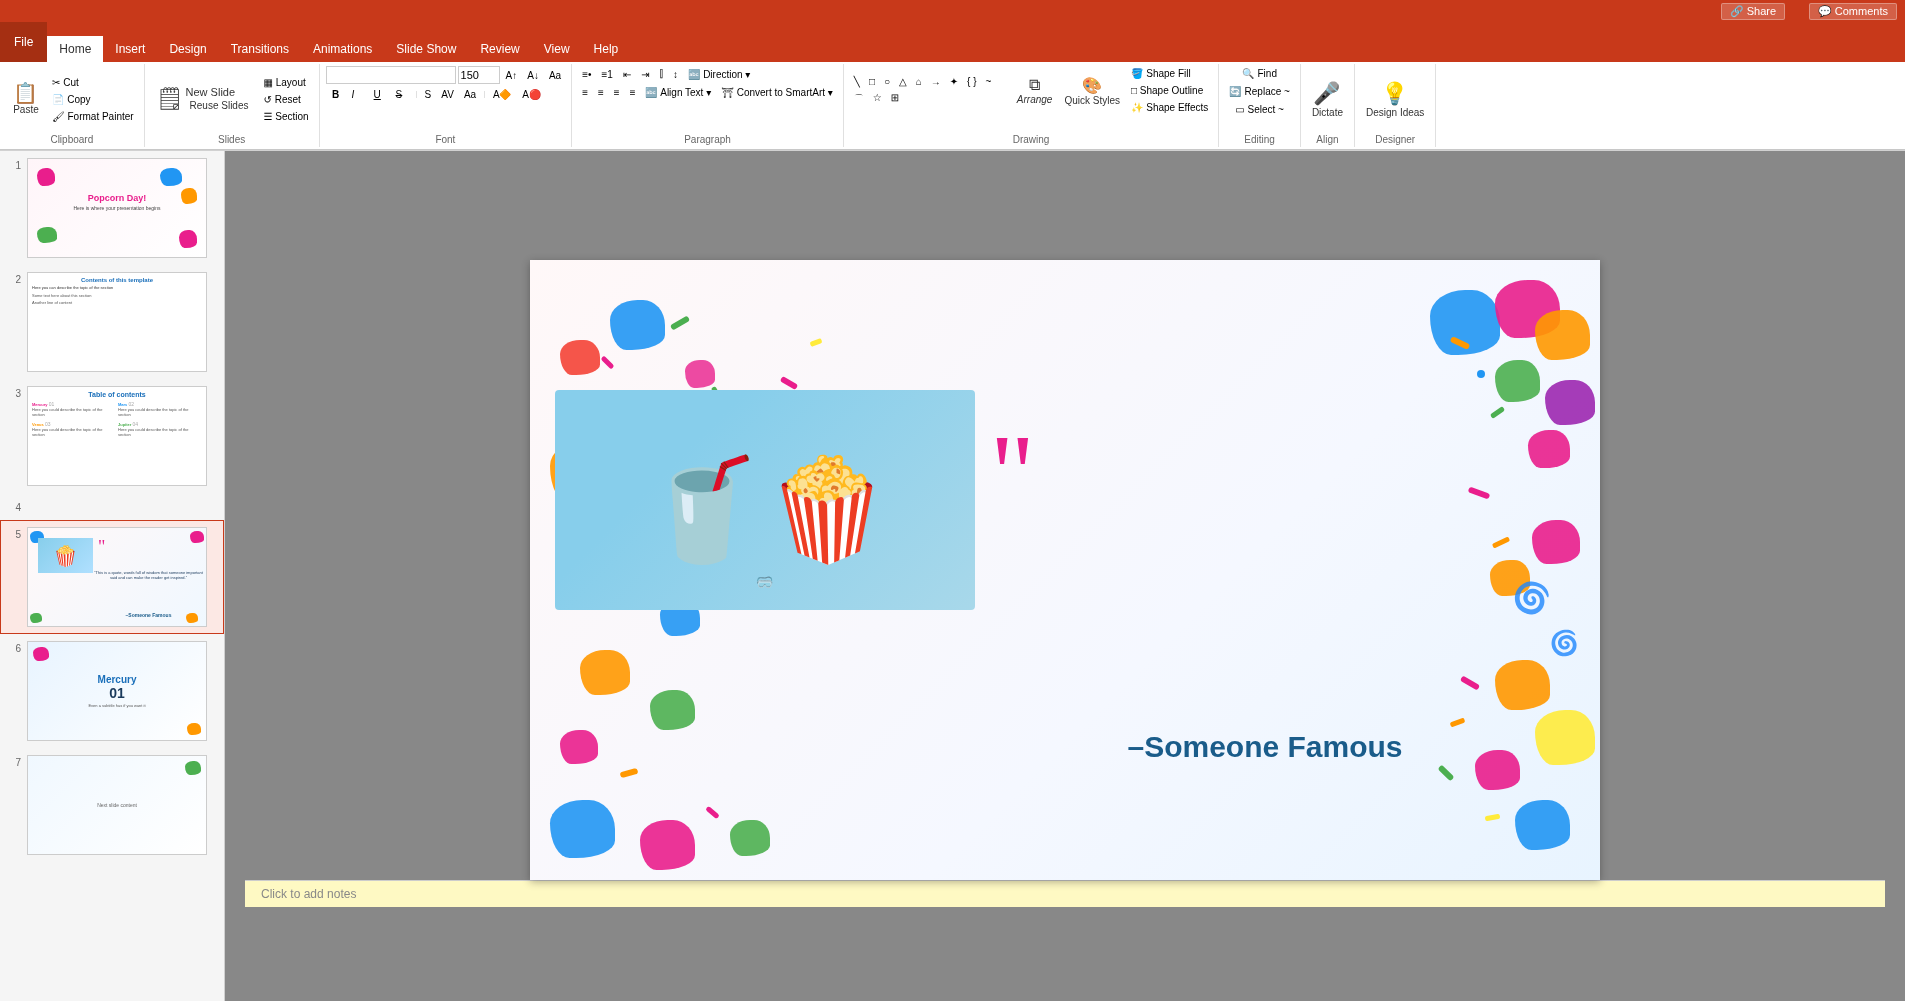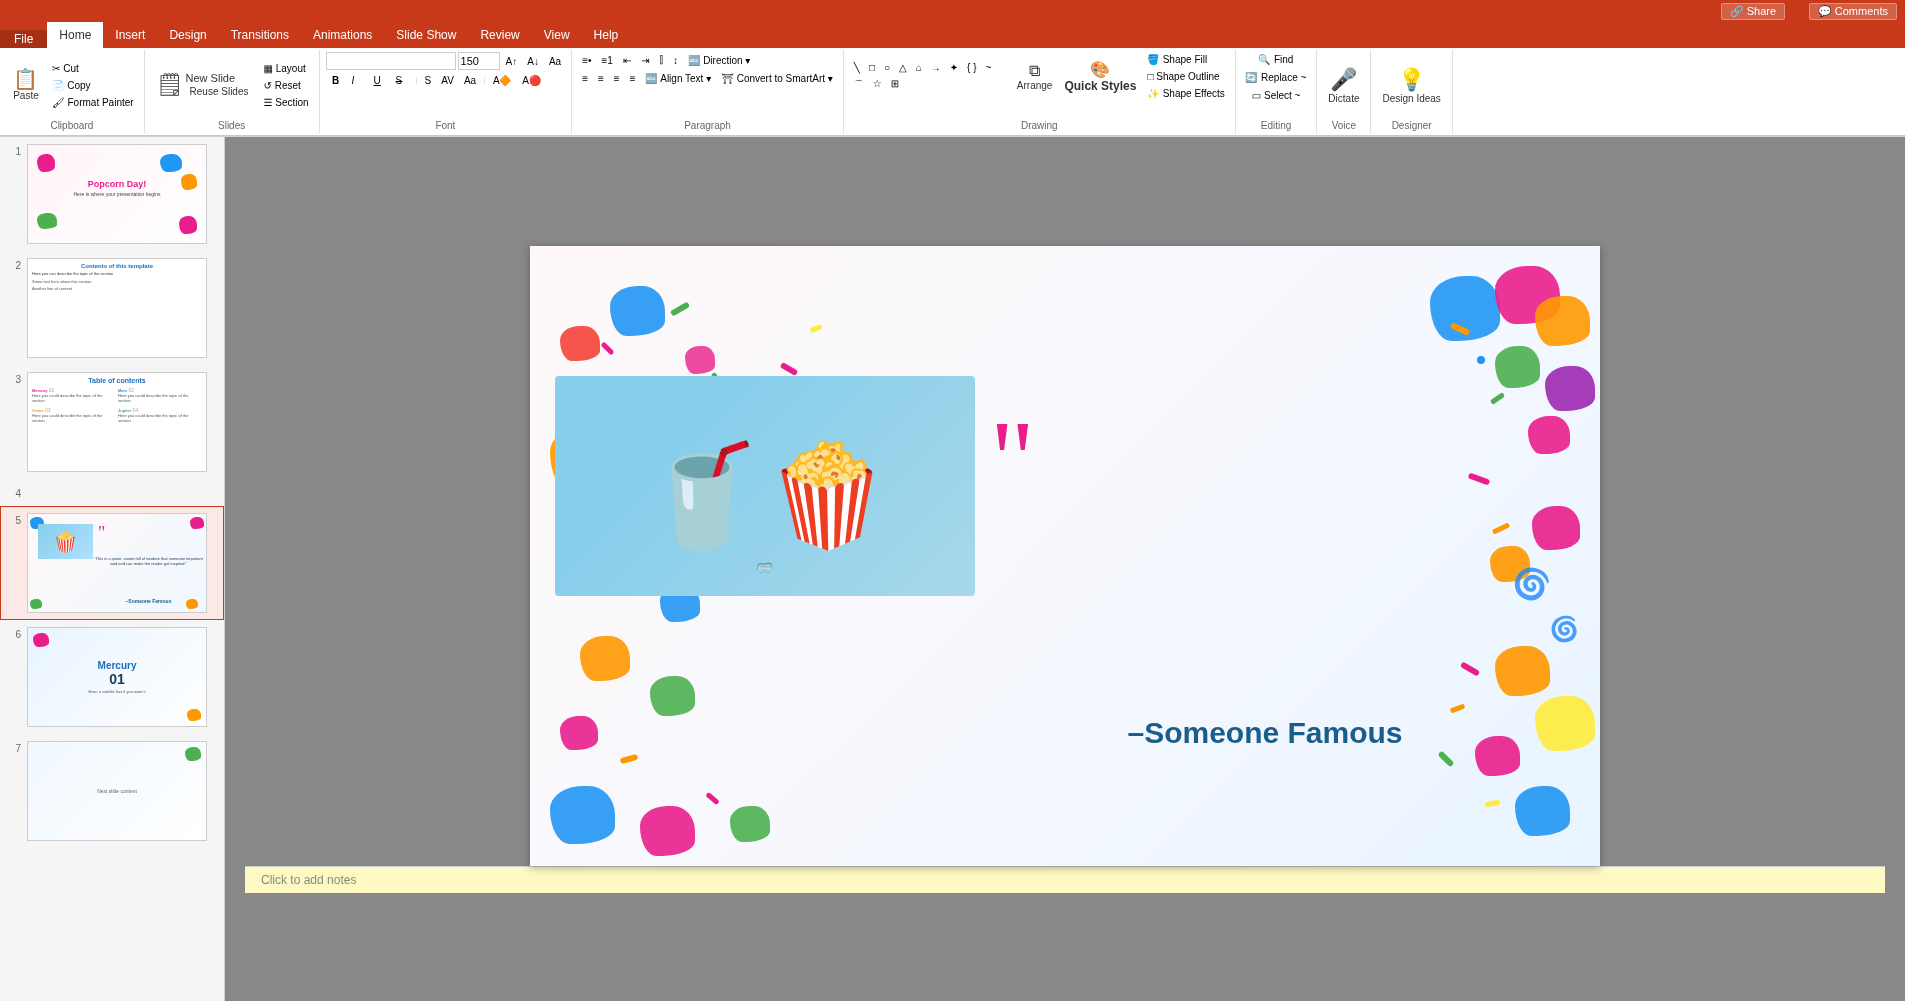--- a/index.html
+++ b/index.html
@@ -59,21 +59,21 @@
 
     
     .flex-col { display: flex; flex-direction: column; }
     .flex-row { display: flex; flex-direction: row; align-items: center; gap: 2px; }
     .small-btn { font-size: 10px; padding: 1px 3px; cursor: pointer; border: 1px solid transparent; border-radius: 2px; }
 
     
     .app-top { height: 22px; background: #c8391a; display: flex; align-items: center; justify-content: flex-end; padding-right: 8px; gap: 24px; }
     .app-top-btn { color: white; font-size: 11px; cursor: pointer; background: rgba(255,255,255,0.2); padding: 1px 8px; border-radius: 2px; border: 1px solid rgba(255,255,255,0.3); }
 
-    .file-tab { background: #a52f12; color: white; padding: 4px 14px; font-size: 12px; cursor: pointer; display: flex; align-items: center; height: 18px; }
+    .file-tab { background: #a52f12; color: white; padding: 4px 14px; font-size: 12px; cursor: pointer; display: flex; align-items: center; height: 40px; }
   </style>
 </head>
 <body>
 
 <div class="app-top">
   <div class="app-top-btn">🔗 <span>Share</span></div>
   <div class="app-top-btn">💬 <span>Comments</span></div>
 </div>
 
 <div class="ribbon">
@@ -186,25 +186,25 @@
             <div class="small-btn">→</div>
             <div class="small-btn">✦</div>
             <div class="small-btn">{ }</div>
             <div class="small-btn">~</div>
             <div class="small-btn">⌒</div>
             <div class="small-btn">☆</div>
             <div class="small-btn">⊞</div>
           </div>
           <div class="ribbon-btn">
             <div style="font-size:16px;">⧉</div>
-            <div style="font-size:10px;">Arrange</div>
+            <div style="font-size:10px;font-style:italic;">Arrange</div>
           </div>
           <div class="ribbon-btn">
             <div style="font-size:16px;">🎨</div>
-            <div style="font-size:12px;font-weight:bold;">Quick Styles</div>
+            <div style="font-size:10px;">Quick Styles</div>
           </div>
           <div class="flex-col" style="gap:2px; justify-content:center;">
             <div class="small-btn">🪣 <span>Shape Fill</span></div>
             <div class="small-btn">□ <span>Shape Outline</span></div>
             <div class="small-btn">✨ <span>Shape Effects</span></div>
           </div>
         </div>
       </div>
       <div class="ribbon-group-label">Drawing</div>
     </div>
@@ -218,21 +218,21 @@
       <div class="ribbon-group-label">Editing</div>
     </div>
 
     <div class="ribbon-group">
       <div class="ribbon-group-content">
         <div class="ribbon-btn">
           <div style="font-size:22px;">🎤</div>
           <div style="font-size:10px;">Dictate</div>
         </div>
       </div>
-      <div class="ribbon-group-label">Voice</div>
+      <div class="ribbon-group-label">Align</div>
     </div>
 
     <div class="ribbon-group">
       <div class="ribbon-group-content">
         <div class="ribbon-btn">
           <div style="font-size:22px;">💡</div>
           <div style="font-size:10px; white-space:nowrap;">Design Ideas</div>
         </div>
       </div>
       <div class="ribbon-group-label">Designer</div>

